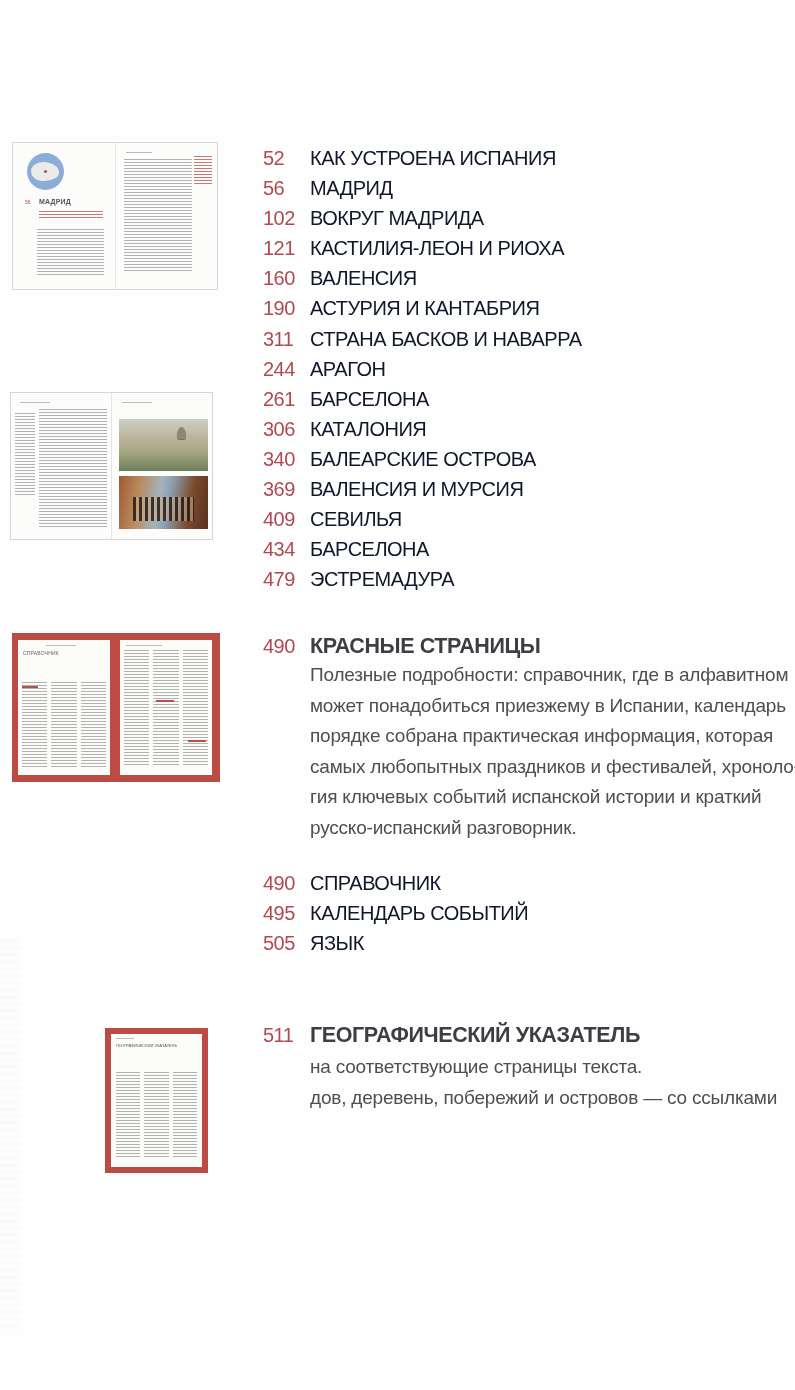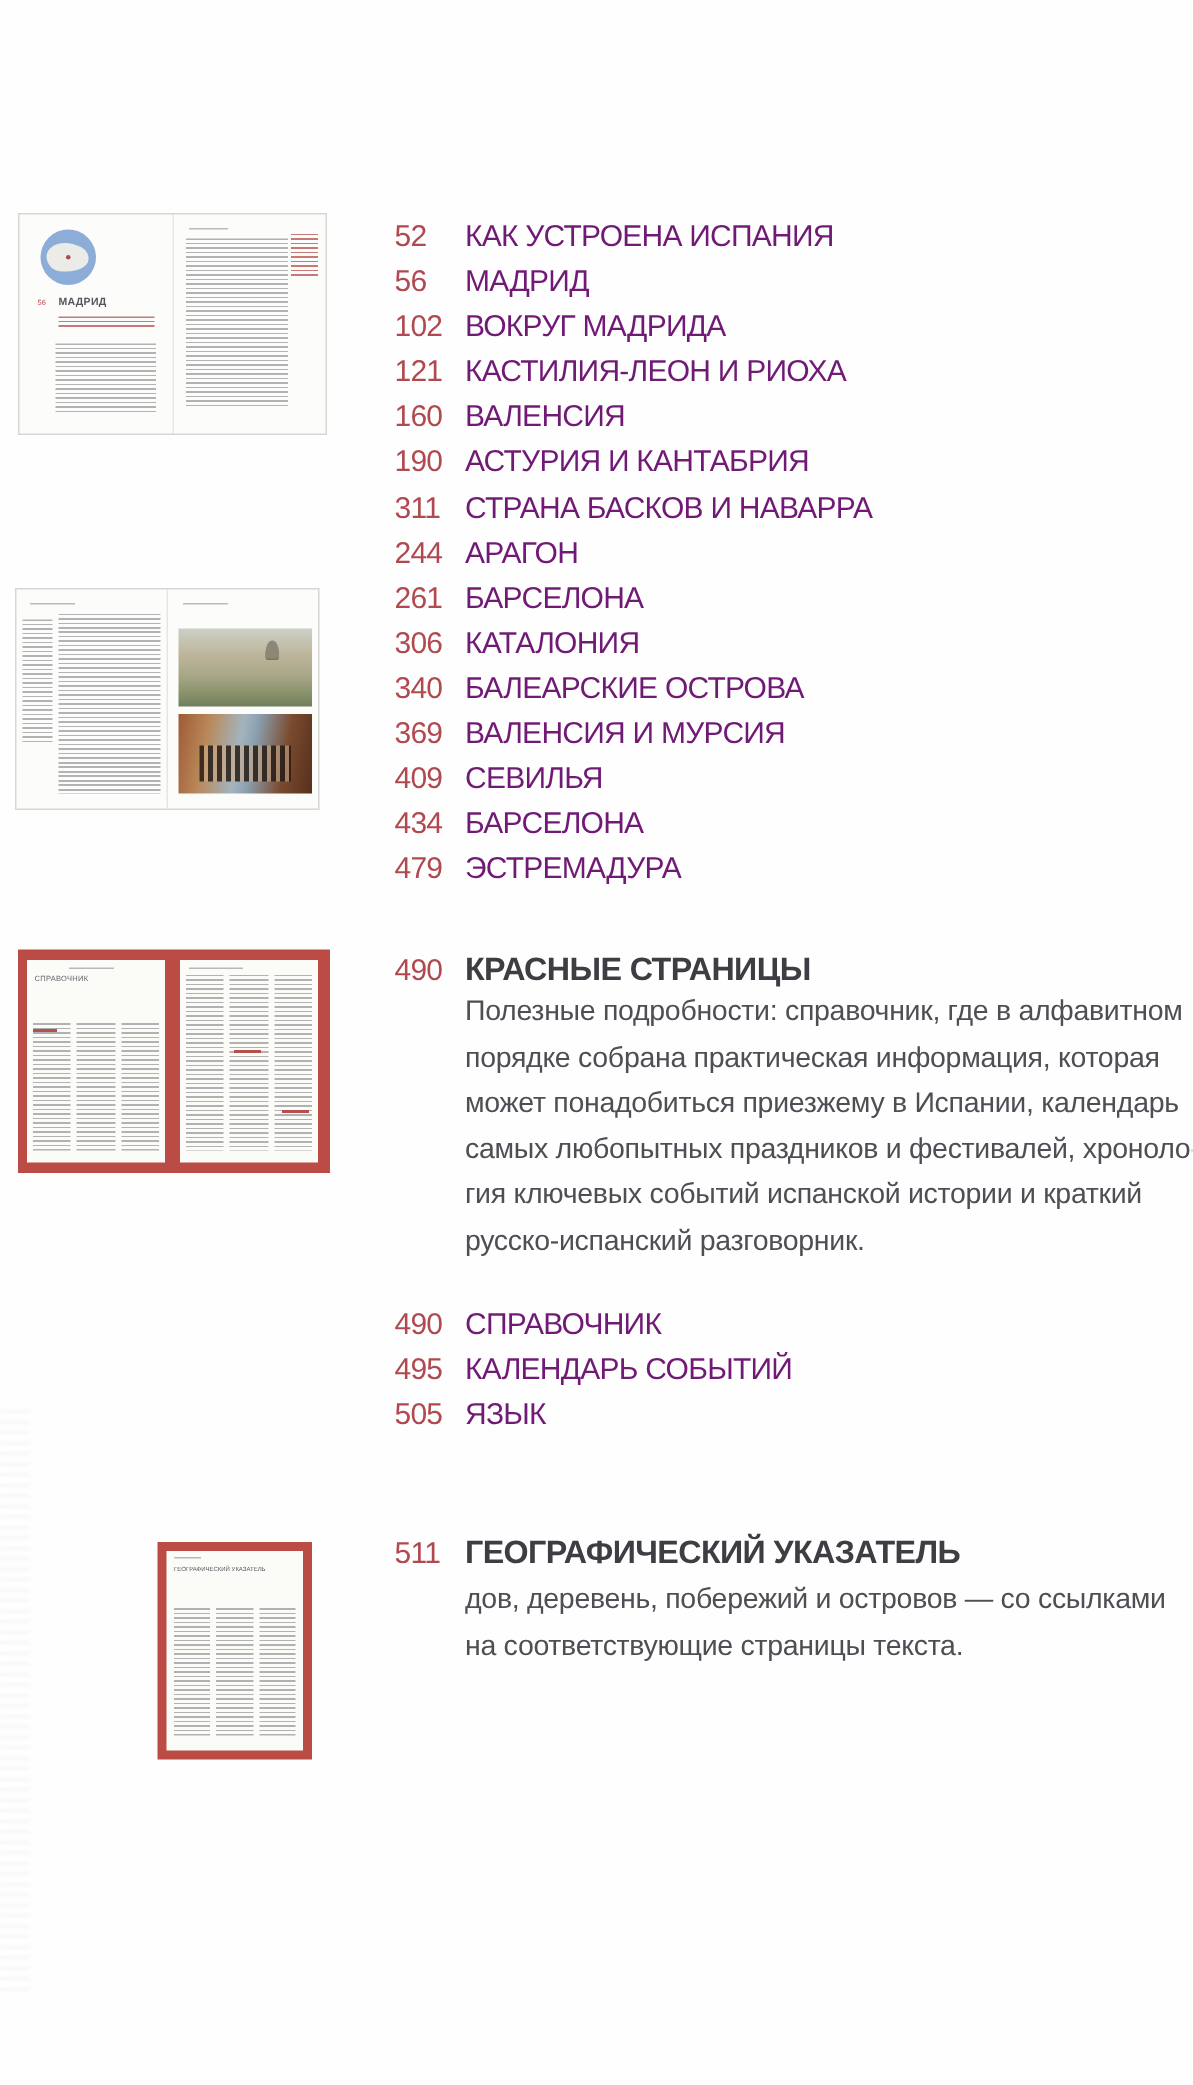--- a/index.html
+++ b/index.html
@@ -9,21 +9,21 @@
   }
 
   
   .toc-block{position:absolute;left:263px;}
   .toc-row{display:flex;height:30.1px;line-height:30.1px;align-items:baseline;}
   .toc-num{
     width:47px;flex:0 0 47px;color:#b04a50;font-size:20px;letter-spacing:-0.5px;
     line-height:30.1px;
   }
   .toc-title{
-    color:#701a75;font-size:20px;letter-spacing:-0.5px;line-height:30.1px;white-space:nowrap;
+    color:#0f172a;font-size:20px;letter-spacing:-0.5px;line-height:30.1px;white-space:nowrap;
   }
   .toc-row.bold .toc-title{
     color:#3e3d43;font-weight:700;font-size:21.5px;letter-spacing:-0.4px;
   }
   .para{position:absolute;left:310px;width:460px;}
   .para .pline{
     height:30.5px;line-height:30.5px;font-size:19px;color:#4e4e54;
     letter-spacing:-0.2px;white-space:nowrap;
   }
 
@@ -243,22 +243,22 @@
   </div>
 
   <div class="toc-block" style="top:631px;">
     <div class="toc-row bold">
       <span class="toc-num">490</span>
       <span class="toc-title">КРАСНЫЕ СТРАНИЦЫ</span>
     </div>
   </div>
   <div class="para" style="top:660px;">
     <div class="pline">Полезные подробности: справочник, где в алфавитном</div>
+    <div class="pline">может понадобиться приезжему в Испании, календарь</div>
     <div class="pline">порядке собрана практическая информация, которая</div>
-    <div class="pline">может понадобиться приезжему в Испании, календарь</div>
     <div class="pline">самых любопытных праздников и фестивалей, хроноло-</div>
     <div class="pline">гия ключевых событий испанской истории и краткий</div>
     <div class="pline">русско-испанский разговорник.</div>
   </div>
 
   <div class="toc-block" style="top:868px;">
     <div class="toc-row">
       <span class="toc-num">490</span>
       <span class="toc-title">СПРАВОЧНИК</span>
     </div>
@@ -272,18 +272,18 @@
     </div>
   </div>
 
   <div class="toc-block" style="top:1020px;">
     <div class="toc-row bold">
       <span class="toc-num">511</span>
       <span class="toc-title">ГЕОГРАФИЧЕСКИЙ УКАЗАТЕЛЬ</span>
     </div>
   </div>
   <div class="para" style="top:1052px;">
+    <div class="pline">на соответствующие страницы текста.</div>
     <div class="pline">дов, деревень, побережий и островов — со ссылками</div>
-    <div class="pline">на соответствующие страницы текста.</div>
   </div>
 
   <div id="bleed"></div>
 </div>
 
 </body></html>

